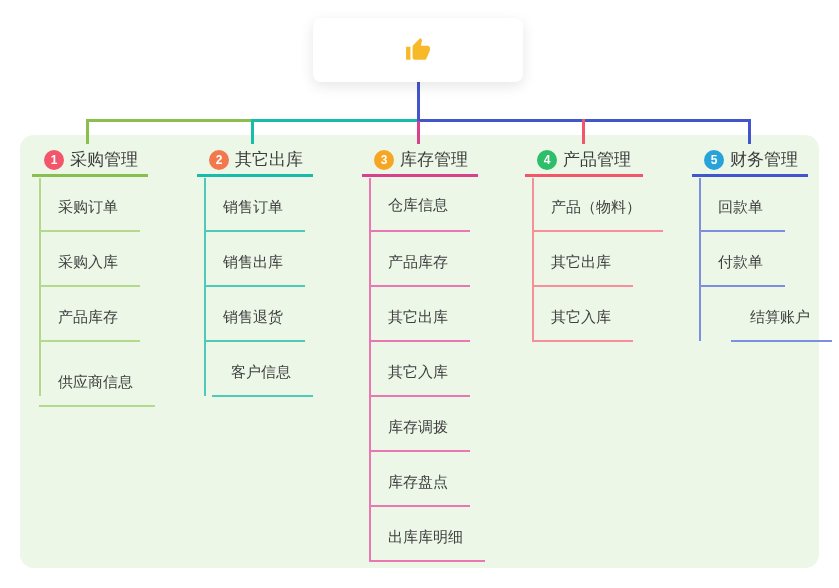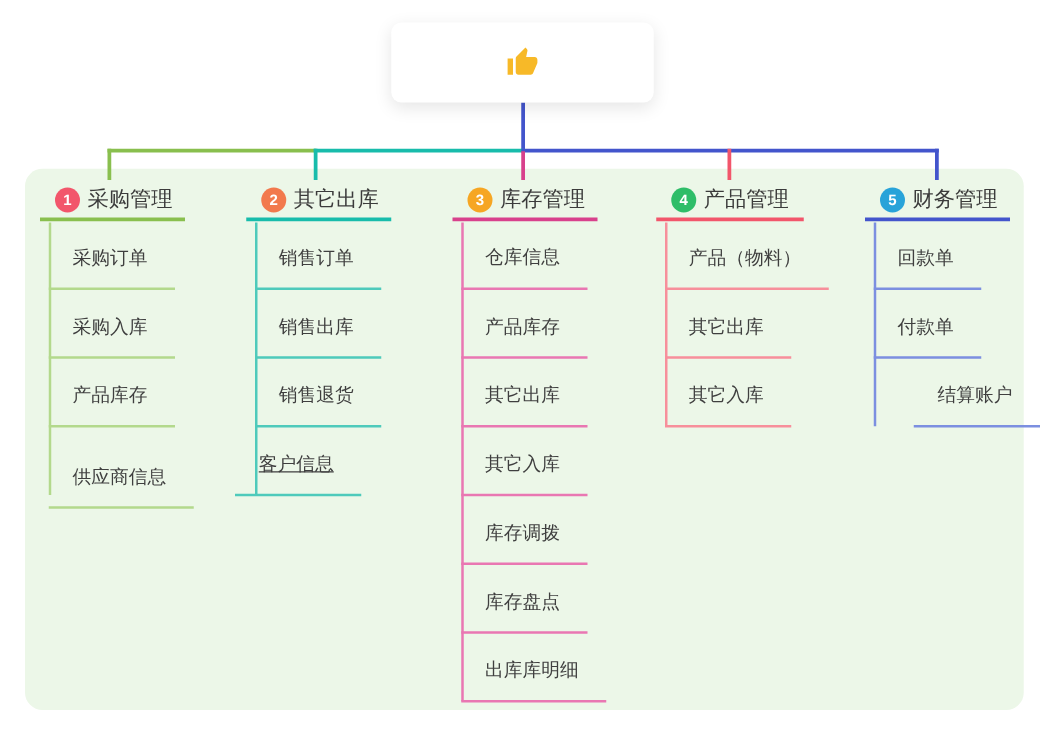--- a/index.html
+++ b/index.html
@@ -94,21 +94,21 @@
   
   <div style="display:contents">
     <div class="branch-header bl2" style="left:197px;width:116px;">
       <span class="badge bd2">2</span>
       <span>其它出库</span>
     </div>
     <div class="rail r2" style="left:204px;height:218px;"></div>
     <div class="child cl2" style="left:204px;top:197px;">销售订单</div>
     <div class="child cl2" style="left:204px;top:252px;">销售出库</div>
     <div class="child cl2" style="left:204px;top:307px;">销售退货</div>
-    <div class="child cl2" style="left:188px;top:362px;text-decoration:underline;">客户信息</div>
+    <div class="child cl2" style="left:212px;top:362px;">客户信息</div>
   </div>
 
   
   <div style="display:contents">
     <div class="branch-header bl3" style="left:362px;width:116px;">
       <span class="badge bd3">3</span>
       <span>库存管理</span>
     </div>
     <div class="rail r3" style="left:369px;height:383px;"></div>
     <div class="child cl3" style="left:369px;top:197px;font-family:Liberation Mono, monospace;">仓库信息</div>

